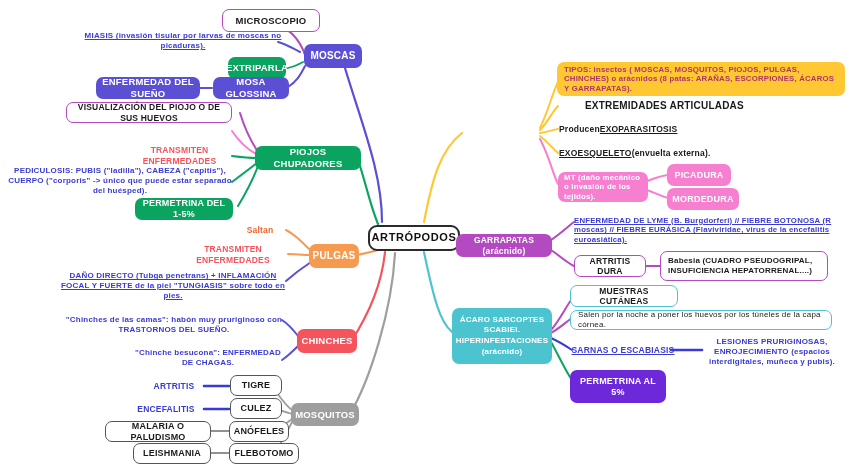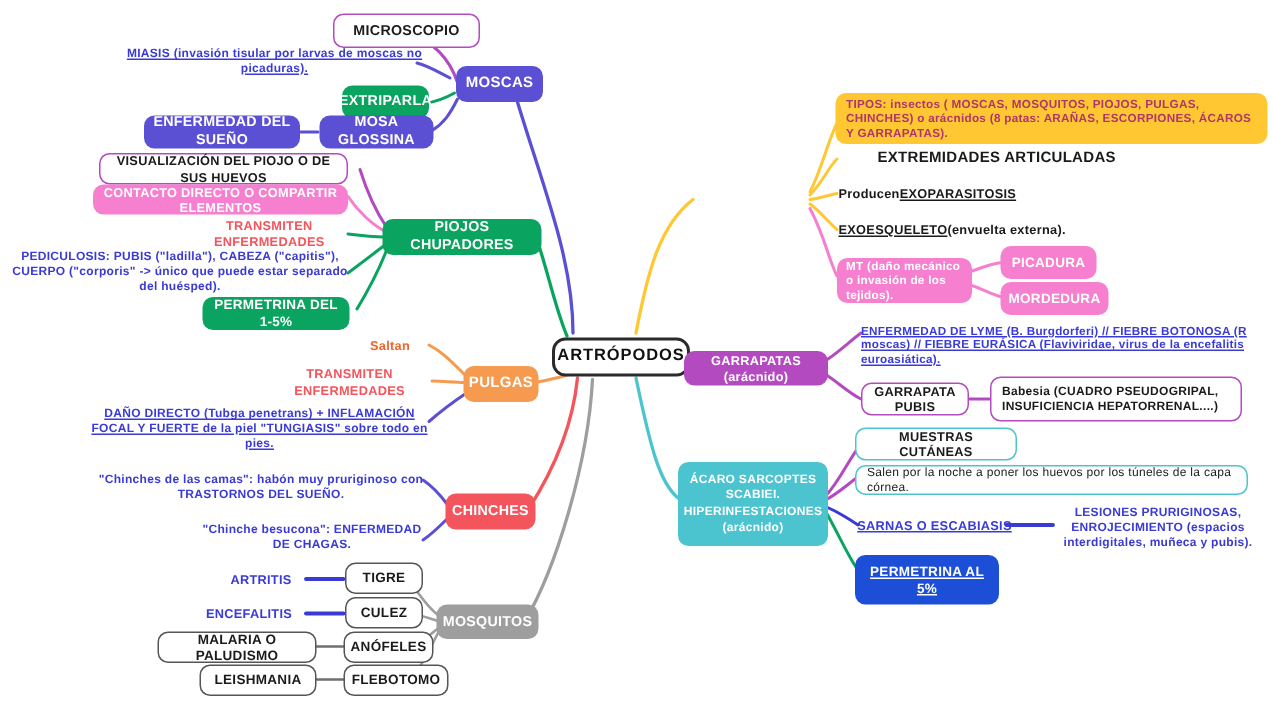--- a/index.html
+++ b/index.html
@@ -149,21 +149,20 @@
   <div class="node fill" style="left:228px; top:57px; width:58px; height:22px; background:#0ba360; font-size:9.5px;">EXTRIPARLA</div>
 
   <div class="node fill" style="left:96px; top:77px; width:104px; height:22px; background:#5b4fd4; font-size:9.5px;">ENFERMEDAD DEL SUEÑO</div>
 
   <div class="node fill" style="left:213px; top:77px; width:76px; height:22px; background:#5b4fd4; font-size:9.5px;">MOSA GLOSSINA</div>
 
   <div class="node fill" style="left:255px; top:146px; width:106px; height:24px; background:#0ba360; font-size:9.5px;">PIOJOS CHUPADORES</div>
 
   <div class="node box" style="left:66px; top:102px; width:166px; height:21px; border-color:#b44ac0; font-size:8.5px;">VISUALIZACIÓN DEL PIOJO O DE SUS HUEVOS</div>
 
-  <div class="node fill" style="left:62px; top:123px; width:170px; height:20px; background:#f77fd0; font-size:8.5px;">CONTACTO DIRECTO O COMPARTIR ELEMENTOS</div>
 
   <div class="node txt" style="left:127px; top:149px; width:105px; height:13px; color:#f4545c; font-size:8.5px; font-weight:bold;">TRANSMITEN ENFERMEDADES</div>
 
   <div class="node txt" style="left:8px; top:168px; width:224px; height:26px; color:#3a3ad6; font-size:8px; font-weight:bold;">PEDICULOSIS: PUBIS ("ladilla"), CABEZA ("capitis"), CUERPO ("corporis" -&gt; único que puede estar separado del huésped).</div>
 
   <div class="node fill" style="left:135px; top:198px; width:98px; height:22px; background:#0ba360; font-size:9px;">PERMETRINA DEL 1-5%</div>
 
   <div class="node fill" style="left:309px; top:244px; width:50px; height:24px; background:#f59a4e; font-size:10px;">PULGAS</div>
 
   <div class="node txt" style="left:234px; top:224px; width:52px; height:12px; color:#f0642c; font-size:8.5px; font-weight:bold;">Saltan</div>
@@ -212,29 +211,29 @@
   <div class="node fill" style="left:558px; top:172px; width:90px; height:30px; background:#f77fd0; font-size:7.8px; text-align:left; justify-content:flex-start; padding:3px 6px;">MT (daño mecánico o invasión de los tejidos).</div>
 
   <div class="node fill" style="left:667px; top:164px; width:64px; height:22px; background:#f77fd0; font-size:9px;">PICADURA</div>
 
   <div class="node fill" style="left:667px; top:188px; width:72px; height:22px; background:#f77fd0; font-size:9px;">MORDEDURA</div>
 
   <div class="node fill" style="left:456px; top:234px; width:96px; height:23px; background:#b44ac0; font-size:8.5px;">GARRAPATAS (arácnido)</div>
 
   <div class="node txt u" style="left:574px; top:215px; width:266px; height:30px; color:#3a3ad6; font-size:7.8px; font-weight:bold; justify-content:flex-start; text-align:left;">ENFERMEDAD DE LYME (B. Burgdorferi) // FIEBRE BOTONOSA (R moscas) // FIEBRE EURÁSICA (Flaviviridae, virus de la encefalitis euroasiática).</div>
 
-  <div class="node box" style="left:574px; top:255px; width:72px; height:22px; border-color:#b44ac0; font-size:8.5px;">GARRAPATA PUBIS</div>
+  <div class="node box" style="left:574px; top:255px; width:72px; height:22px; border-color:#b44ac0; font-size:8.5px;">ARTRITIS DURA</div>
 
   <div class="node box" style="left:660px; top:251px; width:168px; height:30px; border-color:#b44ac0; font-size:8px; text-align:left; justify-content:flex-start; padding:3px 7px;">Babesia (CUADRO PSEUDOGRIPAL, INSUFICIENCIA HEPATORRENAL....)</div>
 
   <div class="node fill" style="left:452px; top:308px; width:100px; height:56px; background:#4cc4cf; font-size:8px; line-height:1.32;">ÁCARO SARCOPTES SCABIEI. HIPERINFESTACIONES (arácnido)</div>
 
   <div class="node box" style="left:570px; top:285px; width:108px; height:22px; border-color:#4cc4cf; font-size:8.5px;">MUESTRAS CUTÁNEAS</div>
 
   <div class="node box" style="left:570px; top:310px; width:262px; height:20px; border-color:#4cc4cf; font-size:8px; text-align:left; justify-content:flex-start; padding:2px 7px; font-weight:normal;">Salen por la noche a poner los huevos por los túneles de la capa córnea.</div>
 
   <div class="node txt u" style="left:571px; top:343px; width:104px; height:14px; color:#3a3ad6; font-size:8.5px; font-weight:bold;">SARNAS O ESCABIASIS</div>
 
   <div class="node txt" style="left:700px; top:335px; width:144px; height:34px; color:#3a3ad6; font-size:8px; font-weight:bold;">LESIONES PRURIGINOSAS, ENROJECIMIENTO (espacios interdigitales, muñeca y pubis).</div>
 
-  <div class="node fill" style="left:570px; top:370px; width:96px; height:33px; background:#1d4ed8; font-size:9px;text-decoration:underline;">PERMETRINA AL 5%</div>
+  <div class="node fill" style="left:570px; top:370px; width:96px; height:33px; background:#6d28d9; font-size:9px;">PERMETRINA AL 5%</div>
 
 </div>
 
 </body></html>

